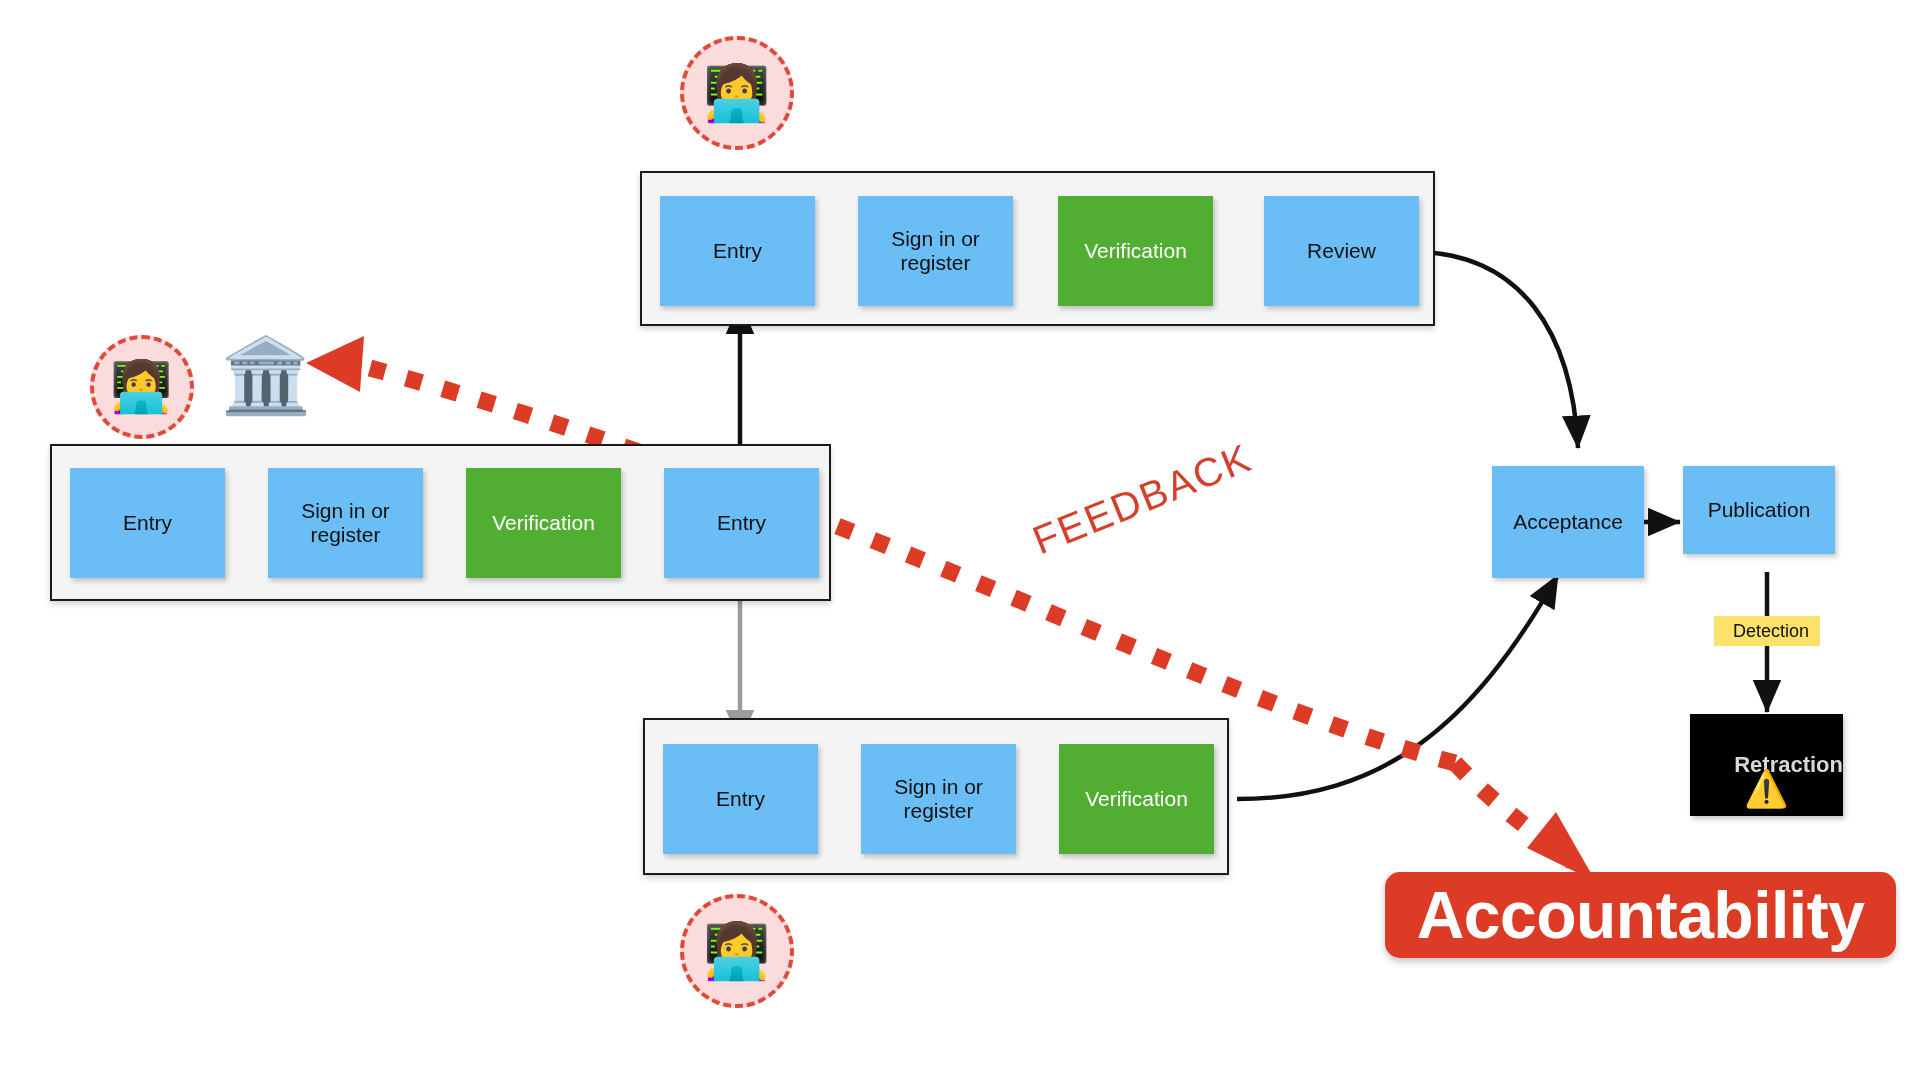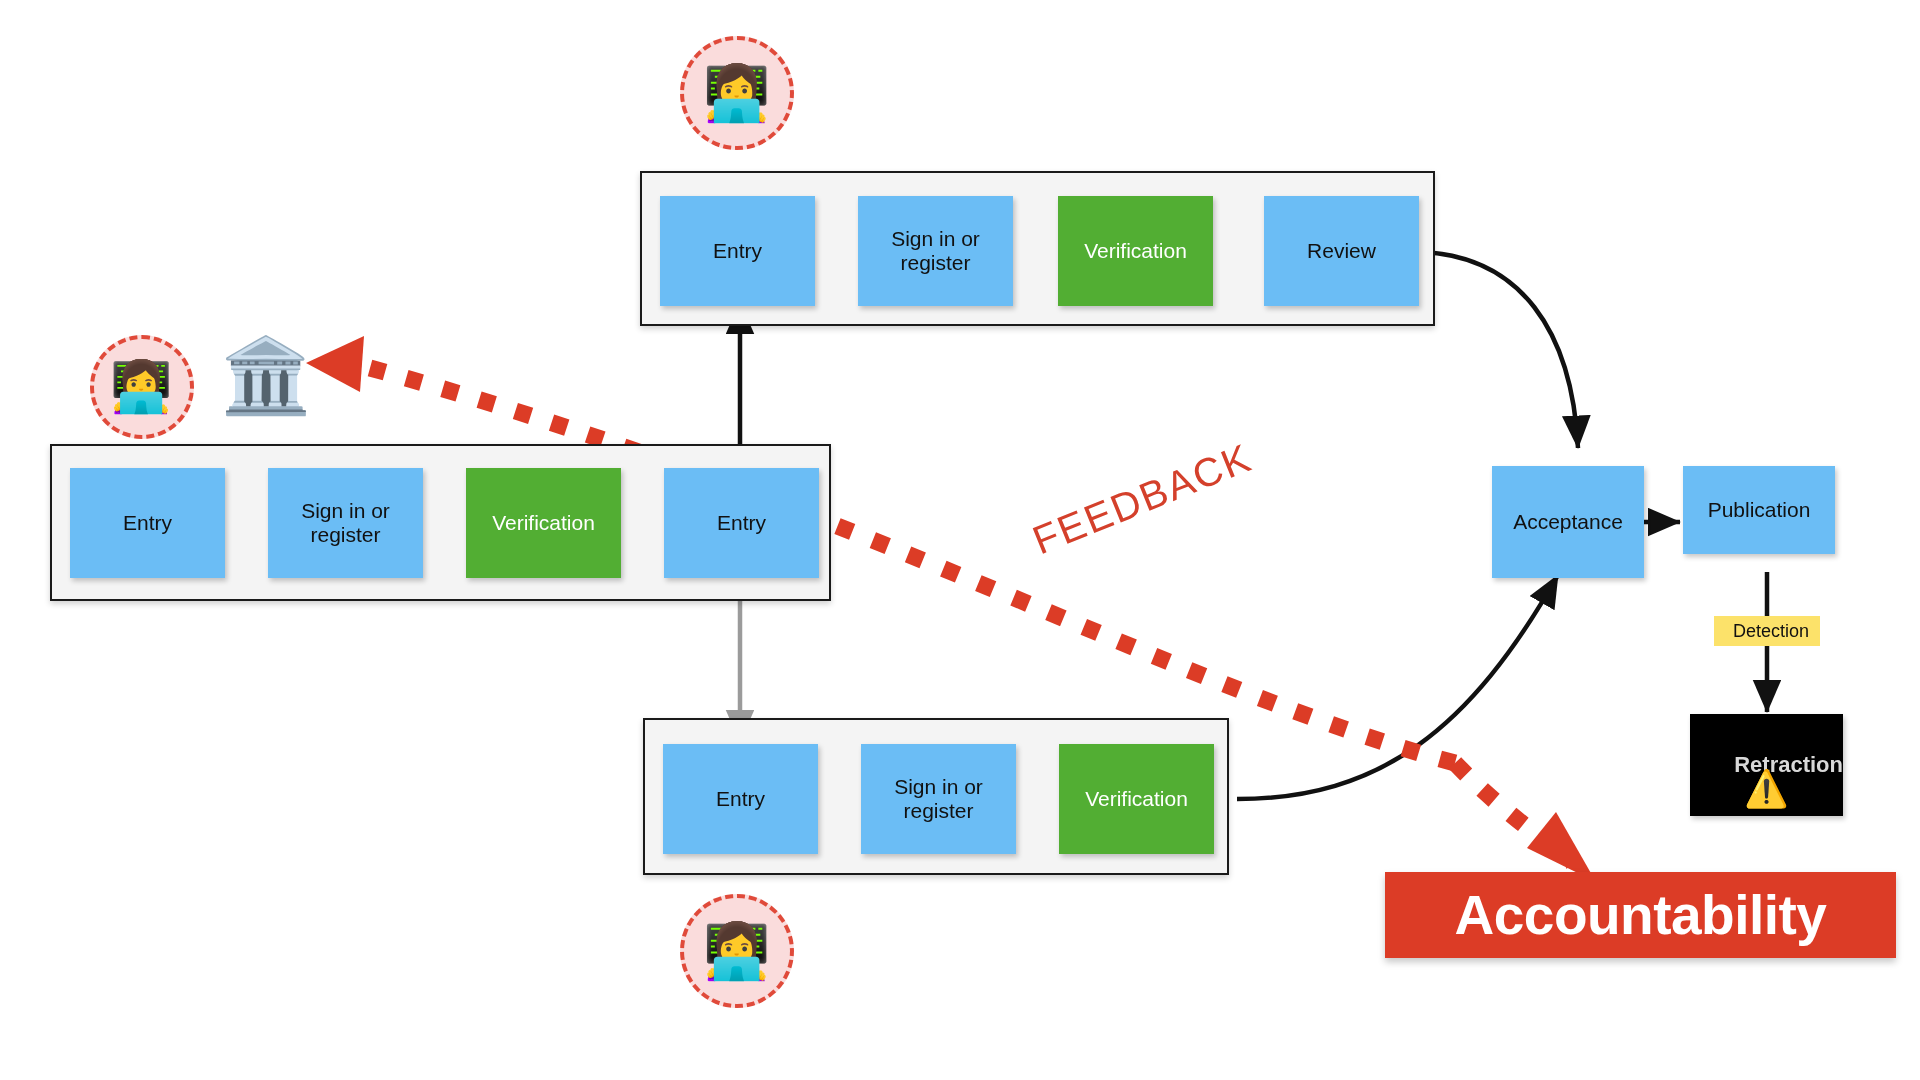--- a/index.html
+++ b/index.html
@@ -57,23 +57,24 @@
 
   
   .banner {
     position: absolute;
     background: #DC3C26;
     color: #ffffff;
     font-weight: bold;
     display: flex;
     align-items: center;
     justify-content: center;
-    font-size: 55px;
+    font-size: 66px;
     letter-spacing: -0.5px;
     box-shadow: 0 4px 7px rgba(0,0,0,0.22);
+    border-radius: 15px;
   }
 
   
   .avatar {
     position: absolute;
     border-radius: 50%;
     background: #FADCDC;
     border: 4px dashed #E04A3A;
     display: flex;
     align-items: center;

